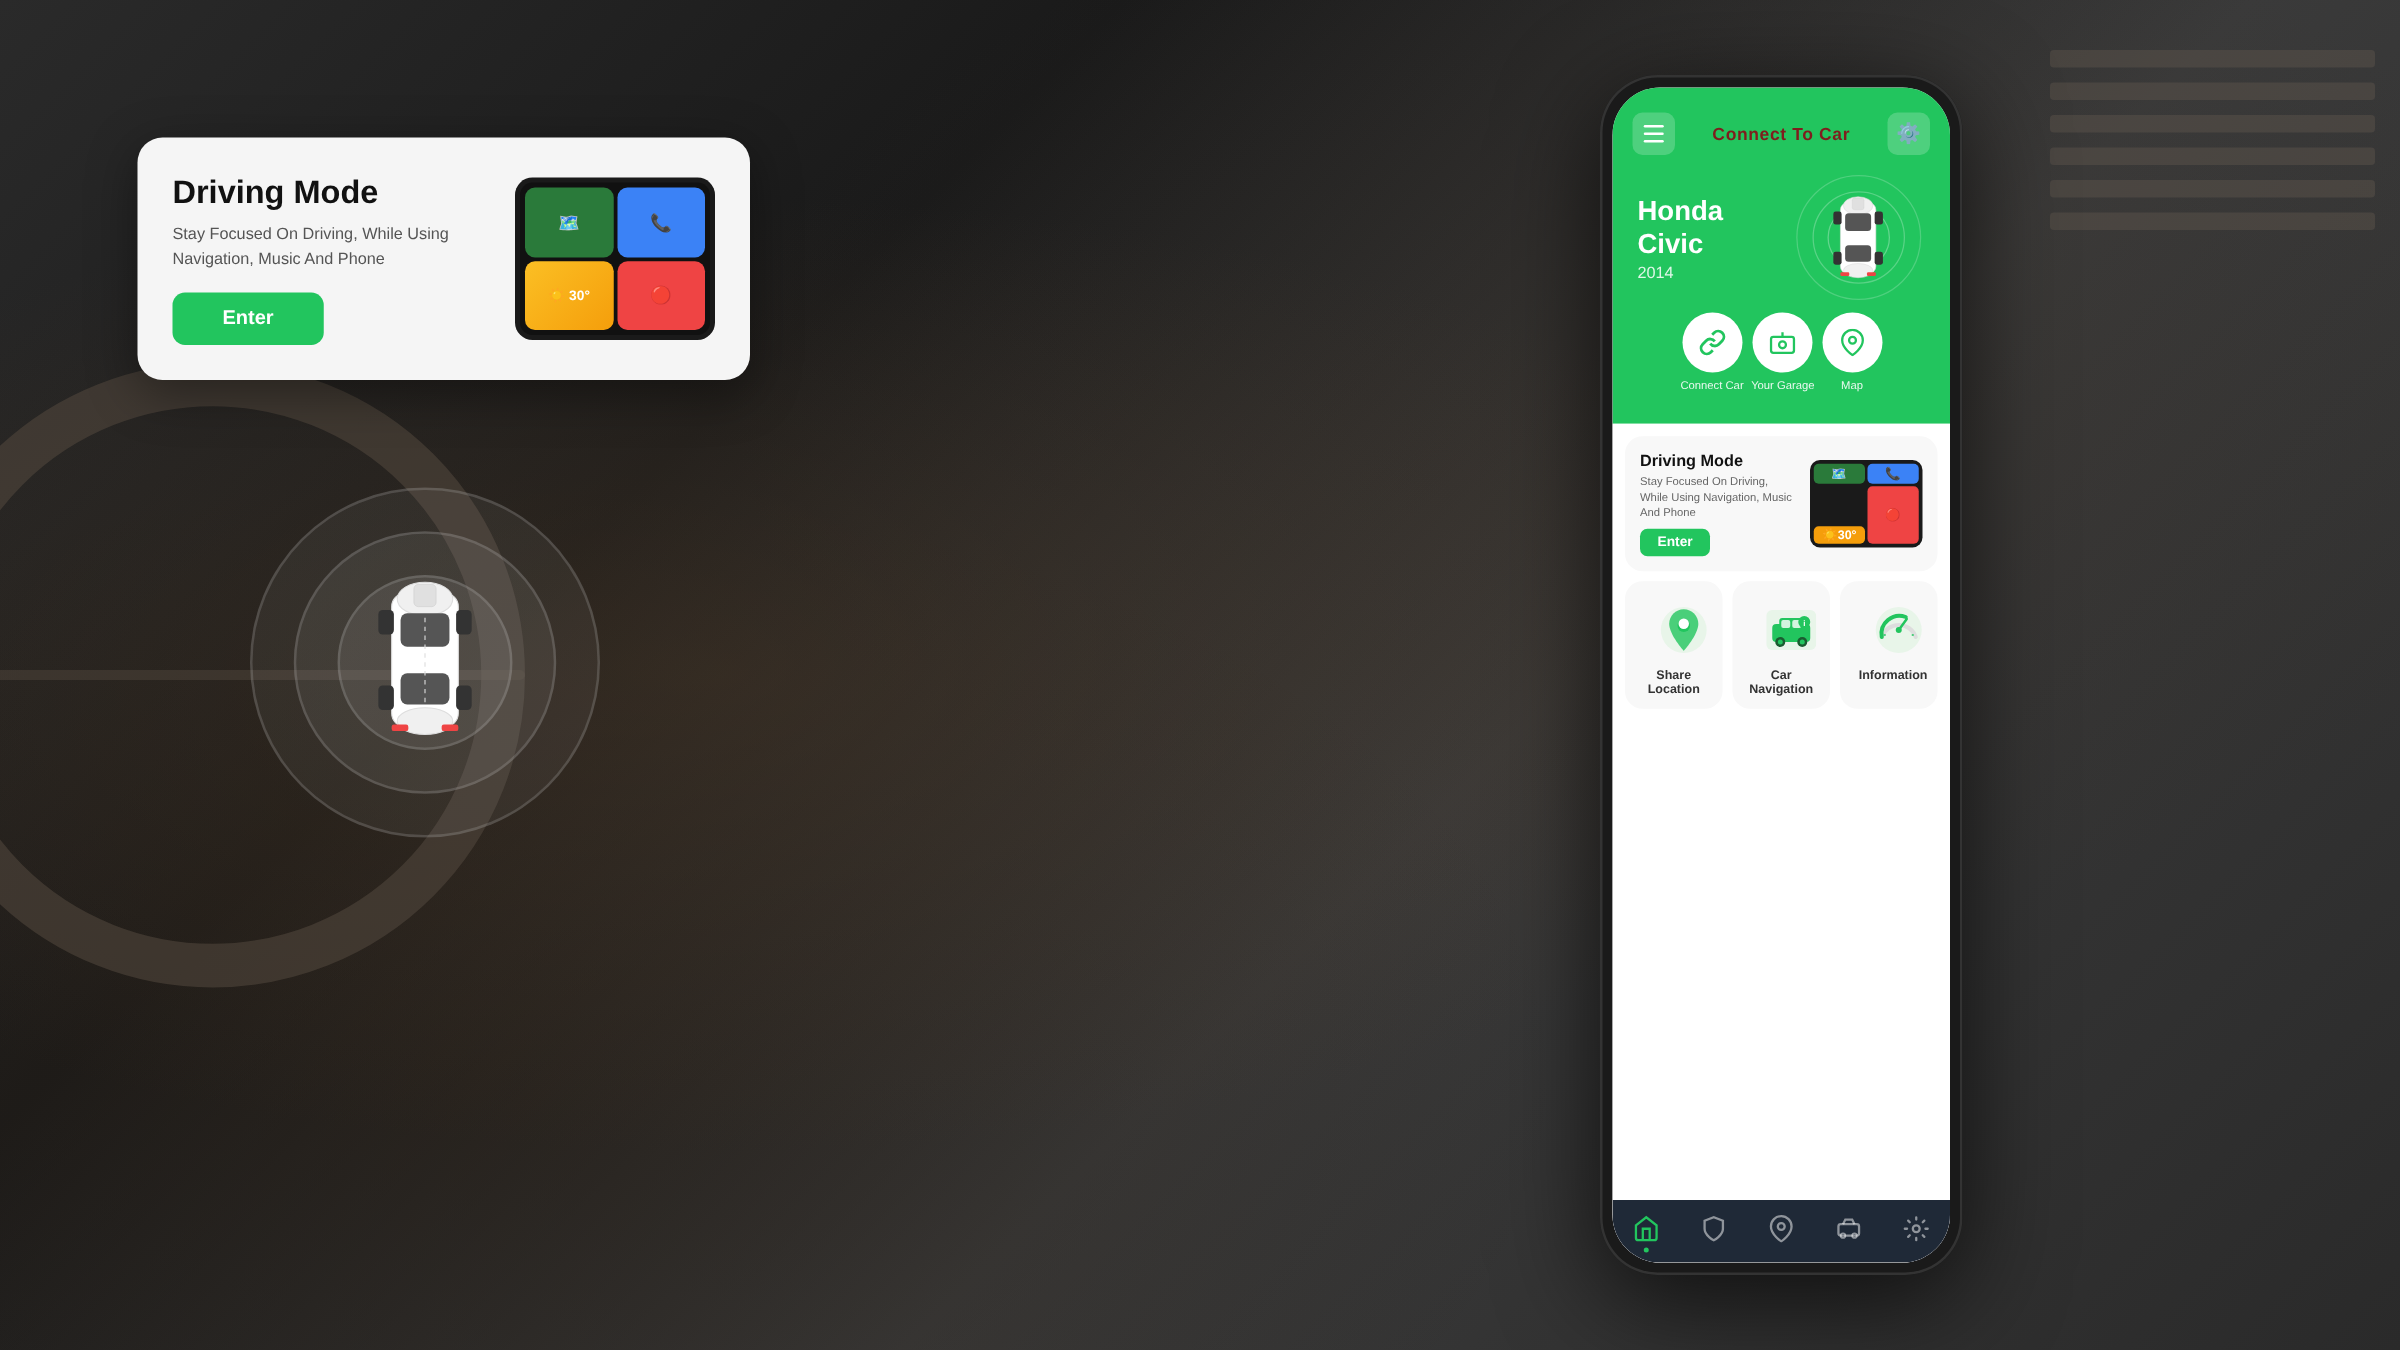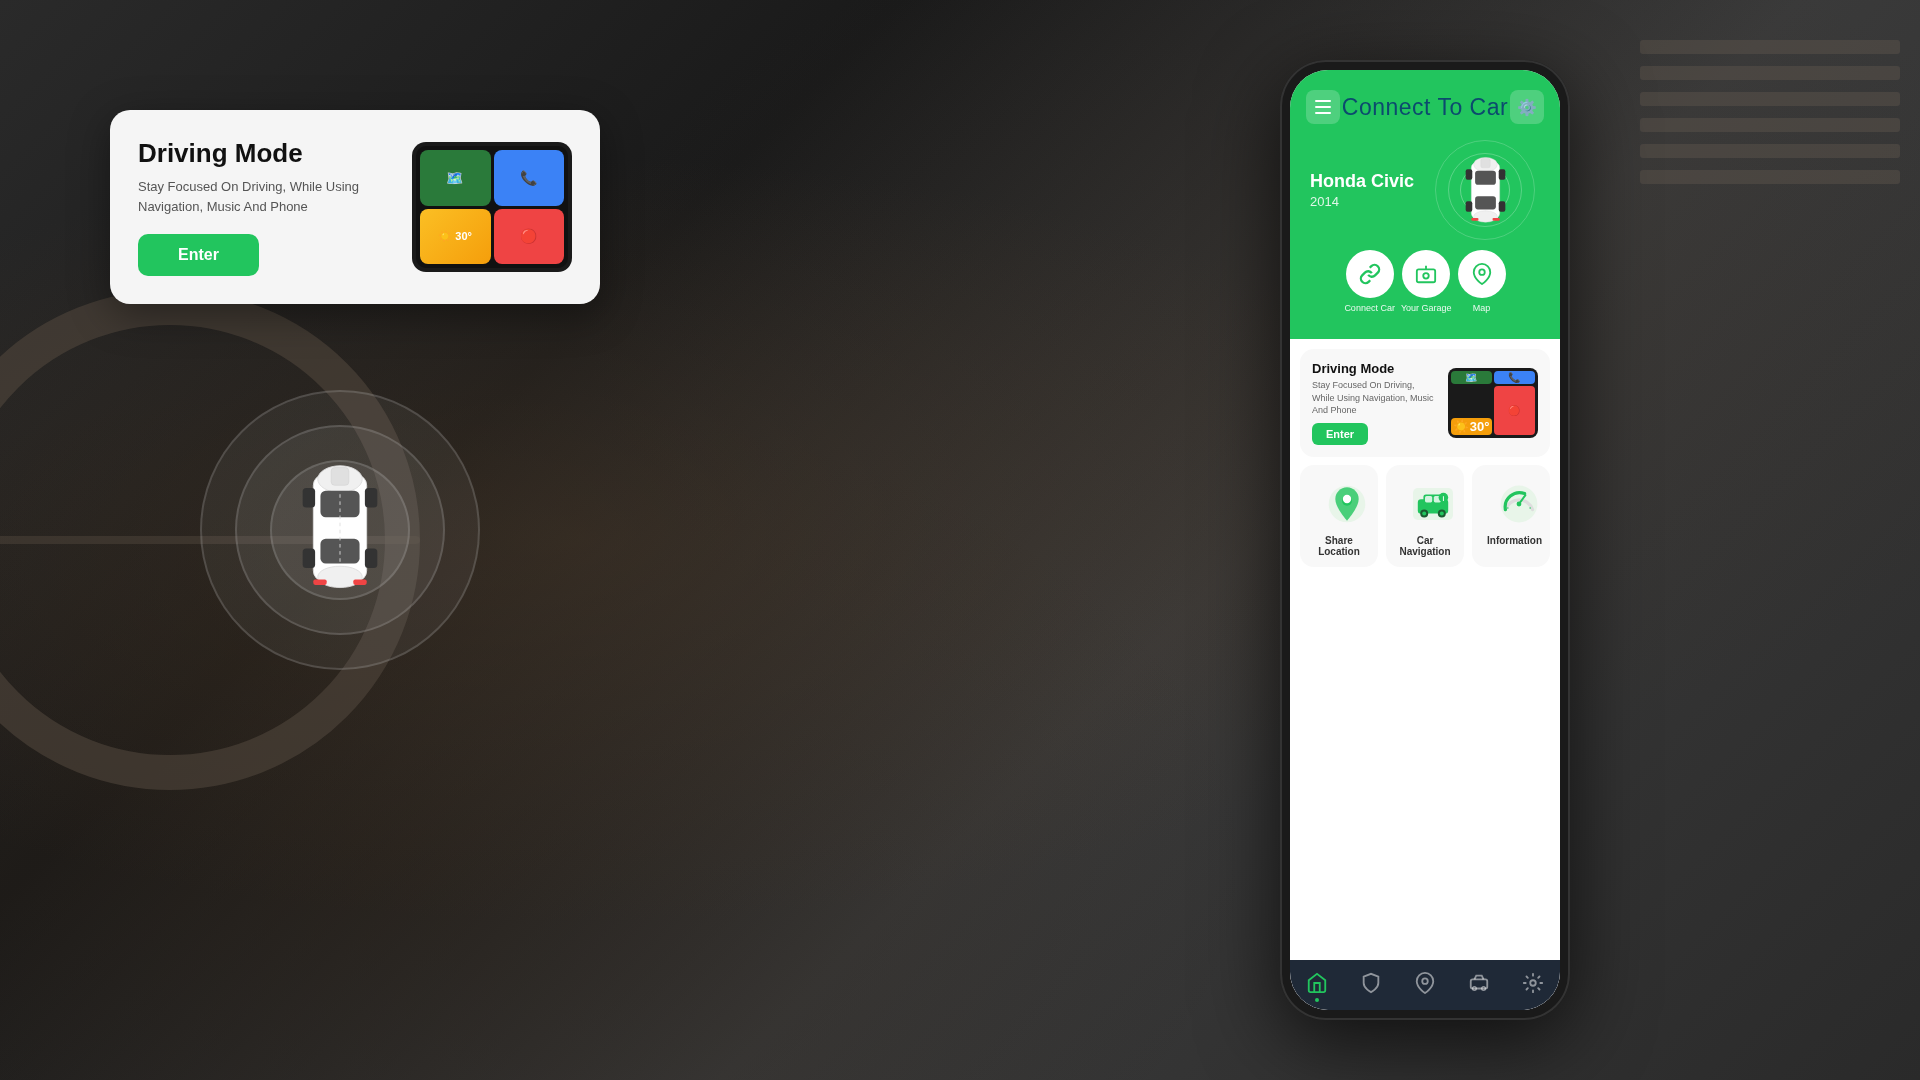--- a/index.html
+++ b/index.html
@@ -237,23 +237,23 @@
       gap: 4px;
       cursor: pointer;
     }
     .hamburger-line {
       width: 16px;
       height: 2px;
       background: white;
       border-radius: 1px;
     }
     .phone-title {
-      font-size: 23px;
-      font-weight: 400;
-      color: #0c4a6e;
+      font-size: 14px;
+      font-weight: 700;
+      color: #7f1d1d;
       letter-spacing: 0.5px;
     }
     .settings-btn {
       width: 34px;
       height: 34px;
       background: rgba(255,255,255,0.2);
       border-radius: 8px;
       display: flex;
       align-items: center;
       justify-content: center;
@@ -261,21 +261,21 @@
       font-size: 16px;
       color: white;
     }
     .car-info-row {
       display: flex;
       align-items: center;
       justify-content: space-between;
       padding: 0 4px;
     }
     .car-name {
-      font-size: 18px;
+      font-size: 22px;
       font-weight: 800;
       color: white;
     }
     .car-year {
       font-size: 13px;
       color: rgba(255,255,255,0.85);
       margin-top: 2px;
     }
     .car-image-phone {
       width: 110px;
@@ -598,21 +598,21 @@
 
       <div class="driving-mode-mini">
         <div class="dm-mini-text">
           <div class="dm-title">Driving Mode</div>
           <div class="dm-desc">Stay Focused On Driving, While Using Navigation, Music And Phone</div>
           <button class="dm-enter-btn">Enter</button>
         </div>
         <div class="dm-mini-phone">
           <div class="dm-mini-icon" style="background:#2a7a3a">🗺️</div>
           <div class="dm-mini-icon" style="background:#3b82f6">📞</div>
-          <div class="dm-mini-icon" style="background:#f59e0b;font-size:13px;color:white;font-weight:bold;text-align:center;padding:1px;margin-top:32px;">☀️30°</div>
+          <div class="dm-mini-icon" style="background:#f59e0b;font-size:10px;color:white;font-weight:bold;text-align:center;padding:1px;margin-top:32px;">☀️30°</div>
           <div class="dm-mini-icon" style="background:#ef4444">🔴</div>
         </div>
       </div>
 
       <div class="feature-grid">
         <div class="feature-item">
           <div class="feature-icon">
             <svg width="40" height="40" viewBox="0 0 24 24" fill="none">
               <circle cx="12" cy="12" r="11" fill="#e8f5e9"></circle>
               <path d="M12 13a3 3 0 1 0 0-6 3 3 0 0 0 0 6z" fill="#22c55e"></path>

